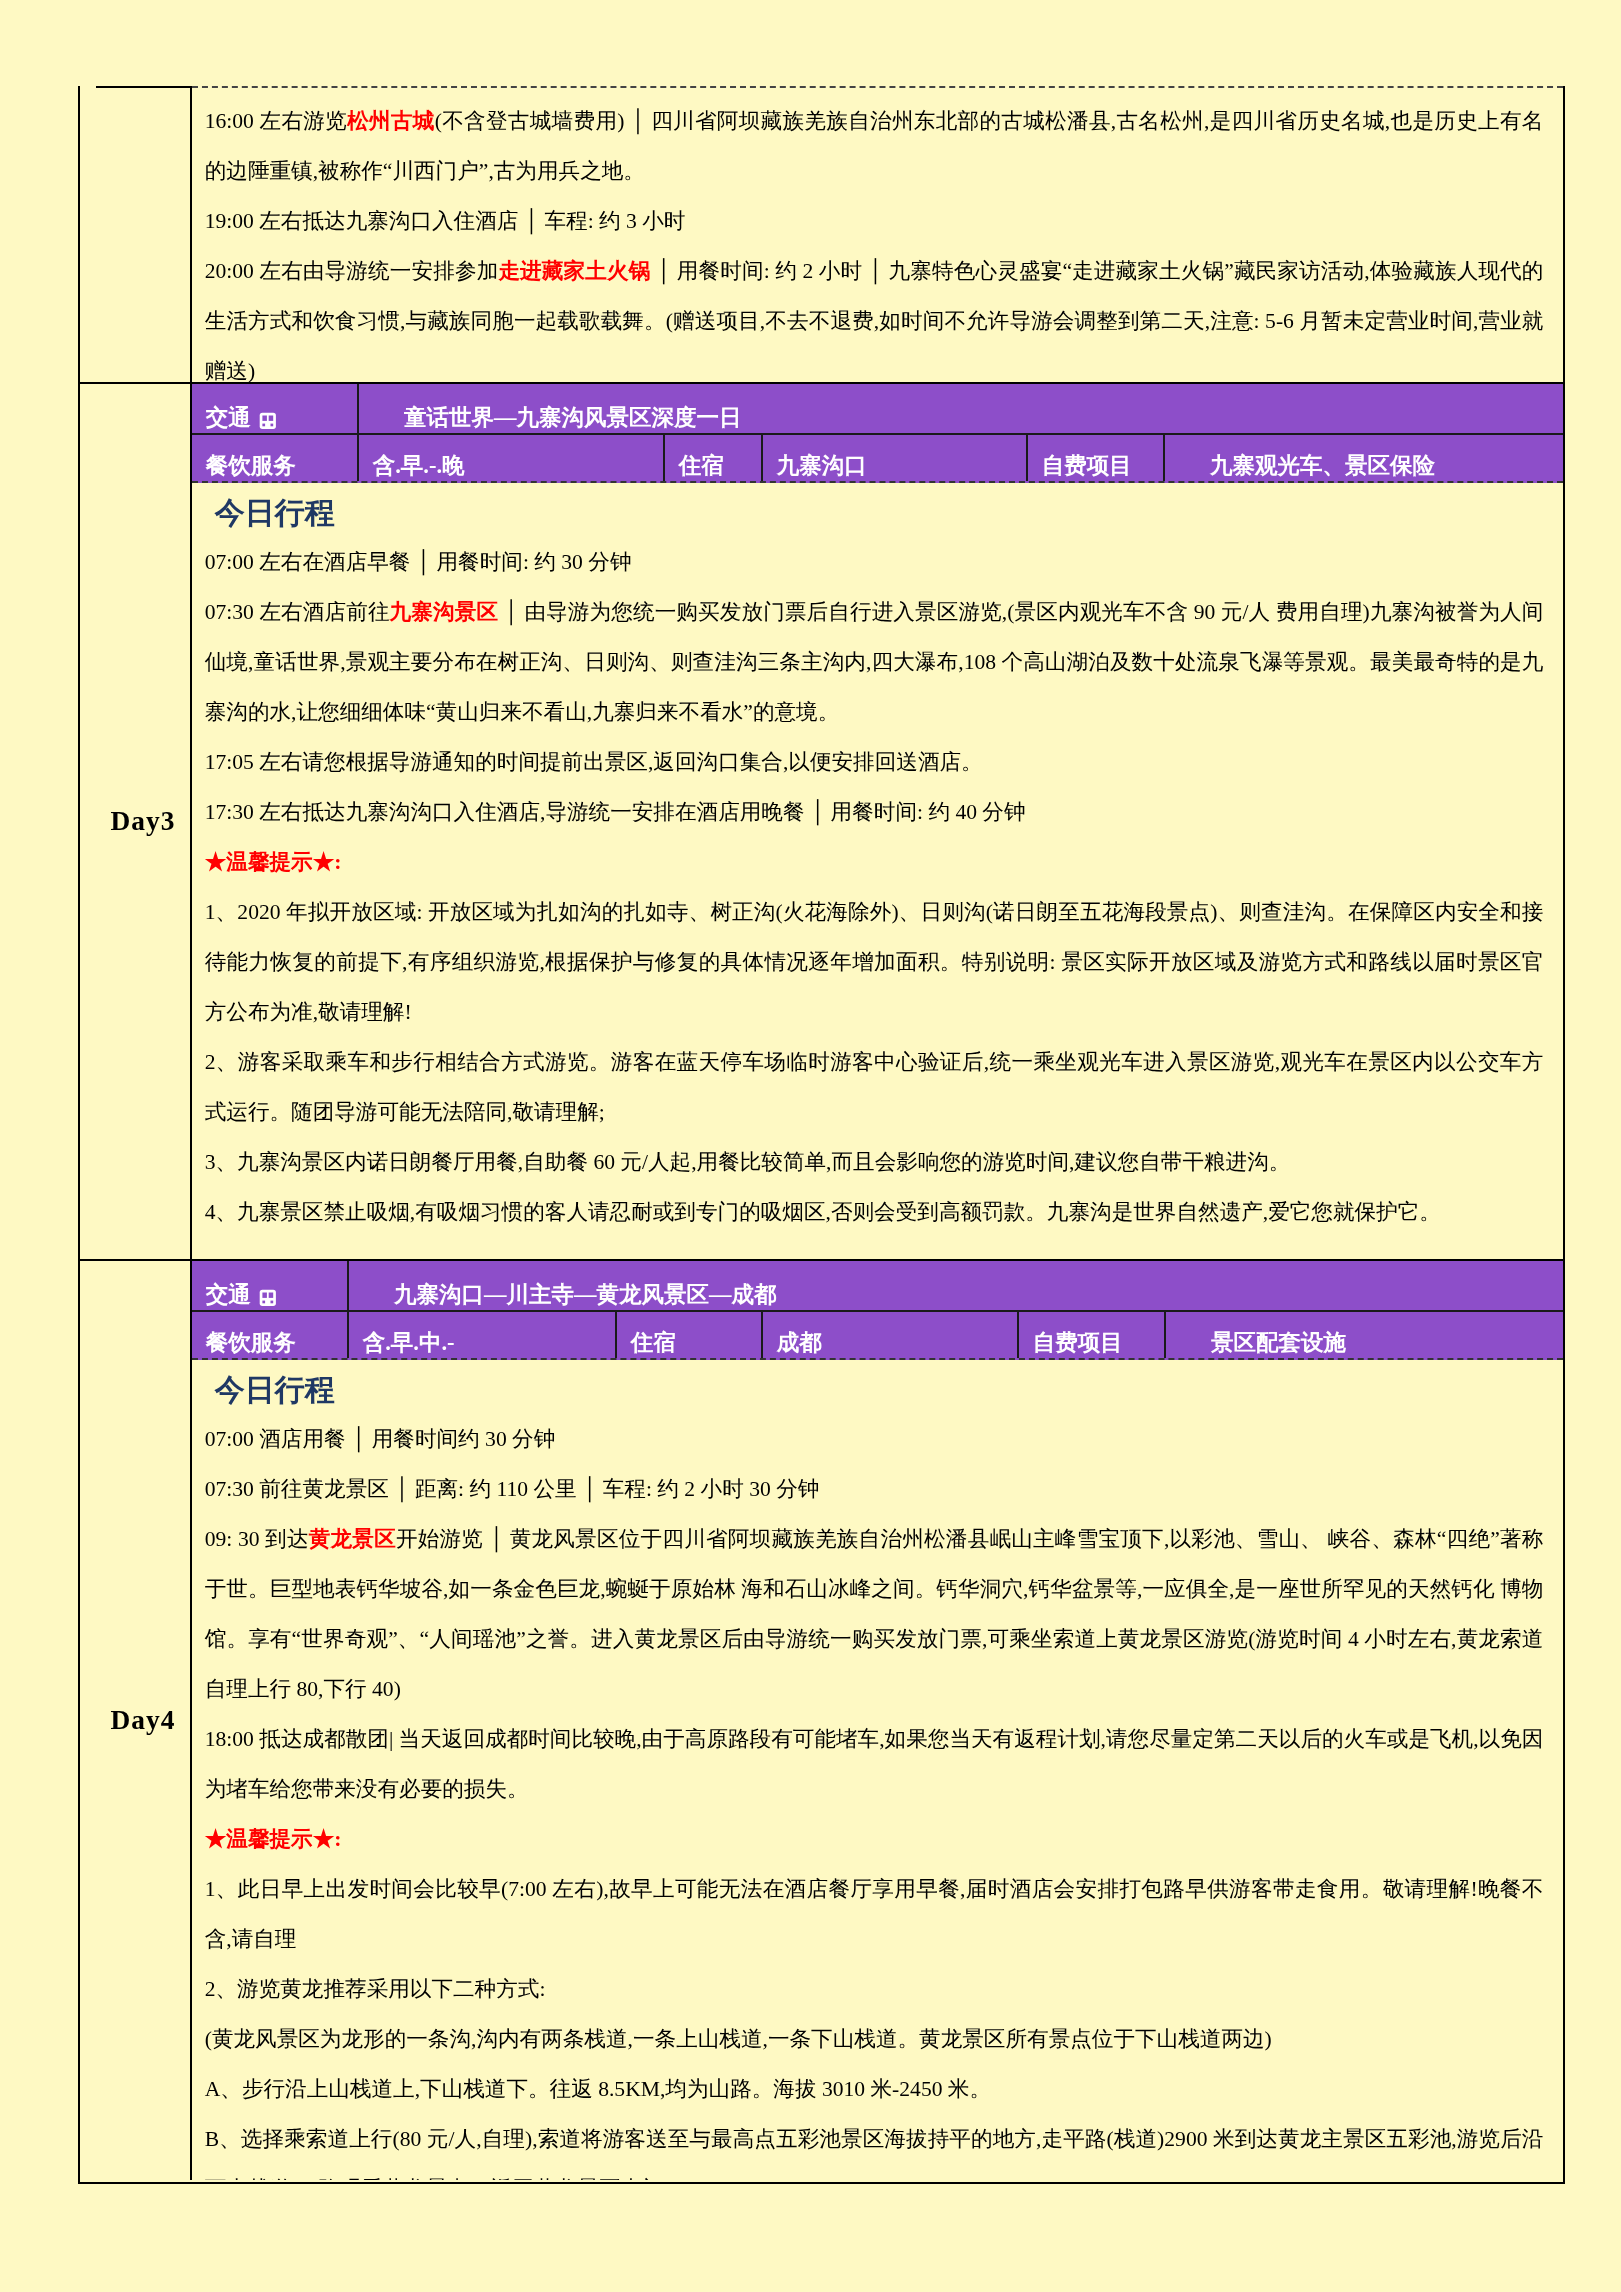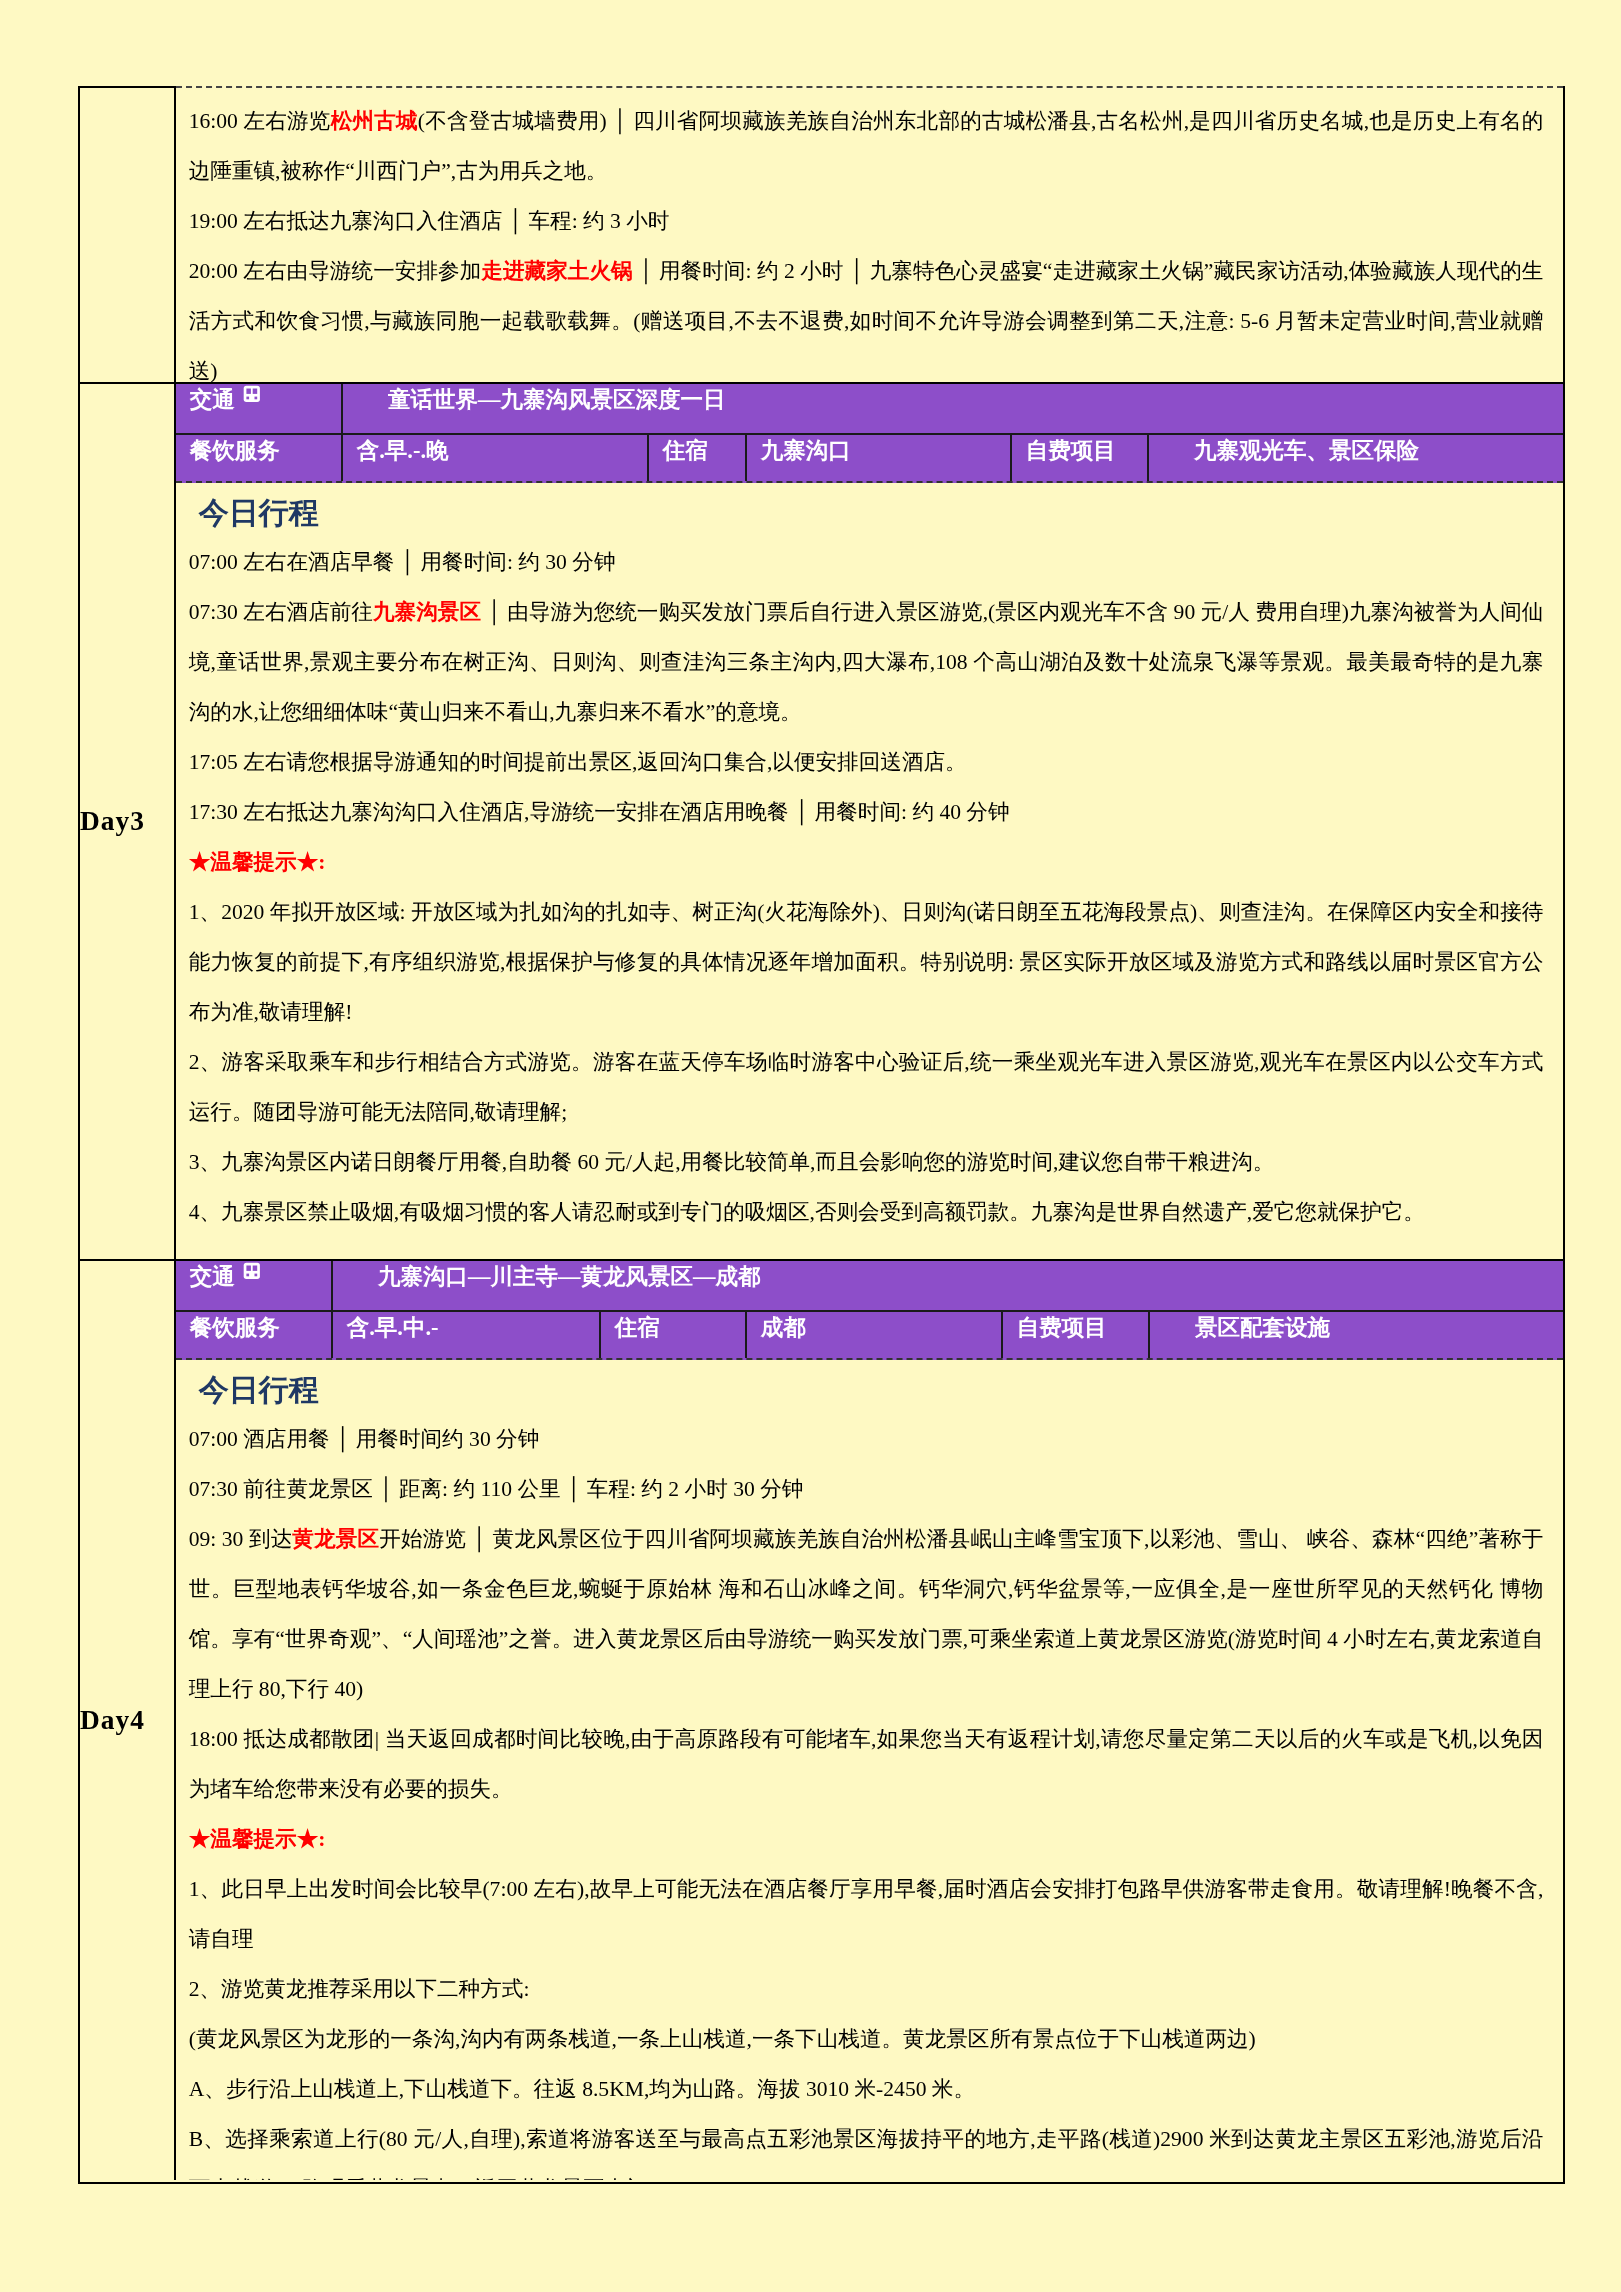--- a/index.html
+++ b/index.html
@@ -29,23 +29,24 @@
     border-bottom:2.9px solid #000;
   }
   .row{display:flex;width:100%;}
   .row-top{height:296px;}
   .row-d3{height:877px;border-top:2.9px solid #000;}
   .row-d4{height:921px;border-top:2.9px solid #000;}
   .label-cell{
     width:96px;
     flex:0 0 96px;
     border-right:2.9px solid #000;
-    display:flex;align-items:center;
+    display:flex;align-items:center;justify-content:center;
     font-weight:bold;font-size:27.4px;
     letter-spacing:1px;
+    margin-left:16px;
   }
   .row-top .label-cell{border-top:2.9px solid #000;height:100%;}
   .content-cell{flex:1 1 auto;overflow:hidden;}
   .row-top .content-cell{border-top:2.9px dashed #444;}
   .body{padding:2.9px 19.6px 0 12.7px;}
   .row-top .body{padding-top:7.8px;}
   .line{
     font-size:21.6px;
     line-height:50px;
     text-align:justify;
@@ -64,21 +65,21 @@
     color:#ffffff;
     border-bottom:2px dashed #333;
   }
   .ph-row1{display:grid;height:51px;border-bottom:2px solid #1a1a1a;}
   .ph-row2{display:grid;height:46px;}
   .g1-d3{grid-template-columns:167px 1fr;}
   .g2-d3{grid-template-columns:167px 306px 98px 265px 137px 1fr;}
   .g1-d4{grid-template-columns:157px 1fr;}
   .g2-d4{grid-template-columns:157px 268px 146px 256px 147px 1fr;}
   .ph-cell{
-    display:flex;align-items:flex-start;
+    display:flex;align-items:flex-end;
     padding-left:13.7px;
     font-weight:bold;font-size:22.5px;
     border-right:2px solid #1a1a1a;
     white-space:nowrap;overflow:hidden;
   }
   .ph-cell:last-child{border-right:none;padding-left:45px;}
   .bus{margin-left:5.9px;flex:0 0 auto;}
 </style>
 </head>
 <body>

